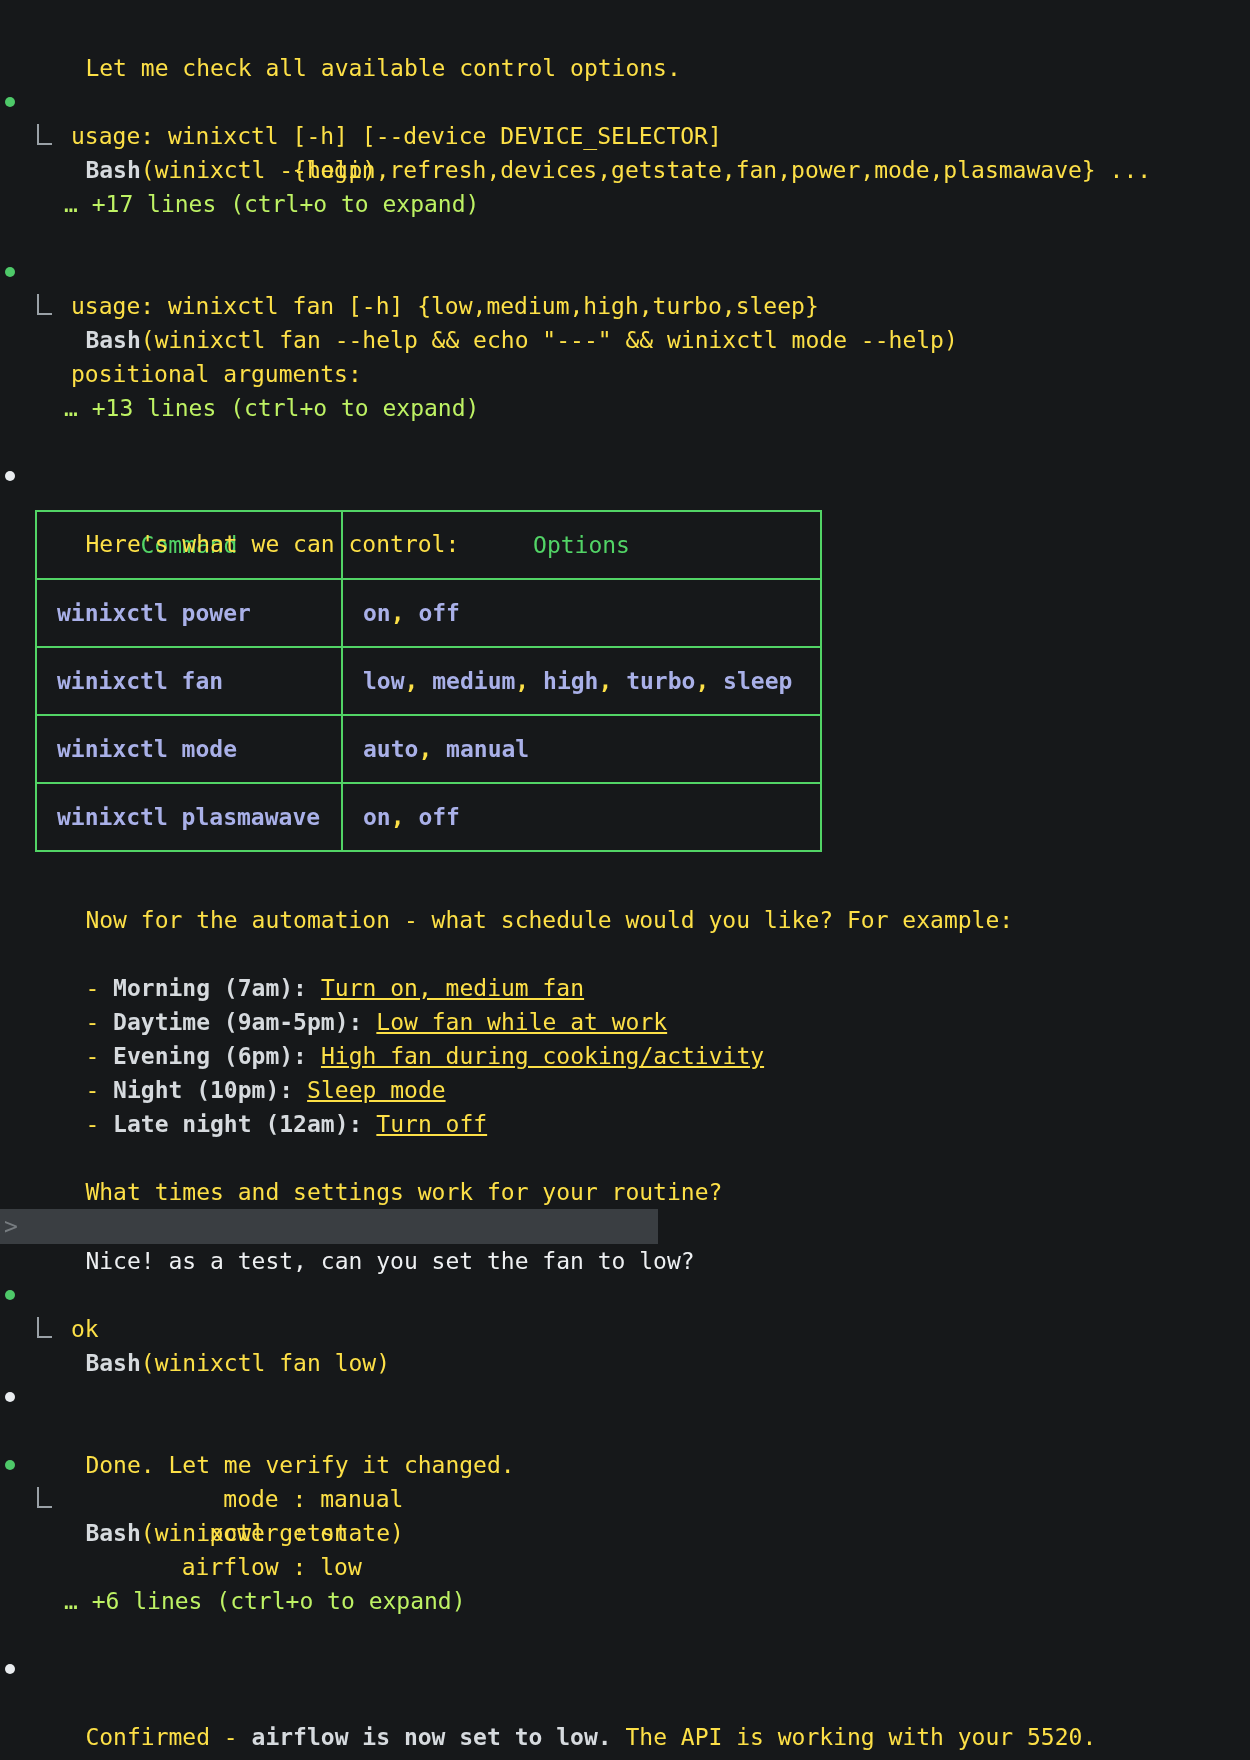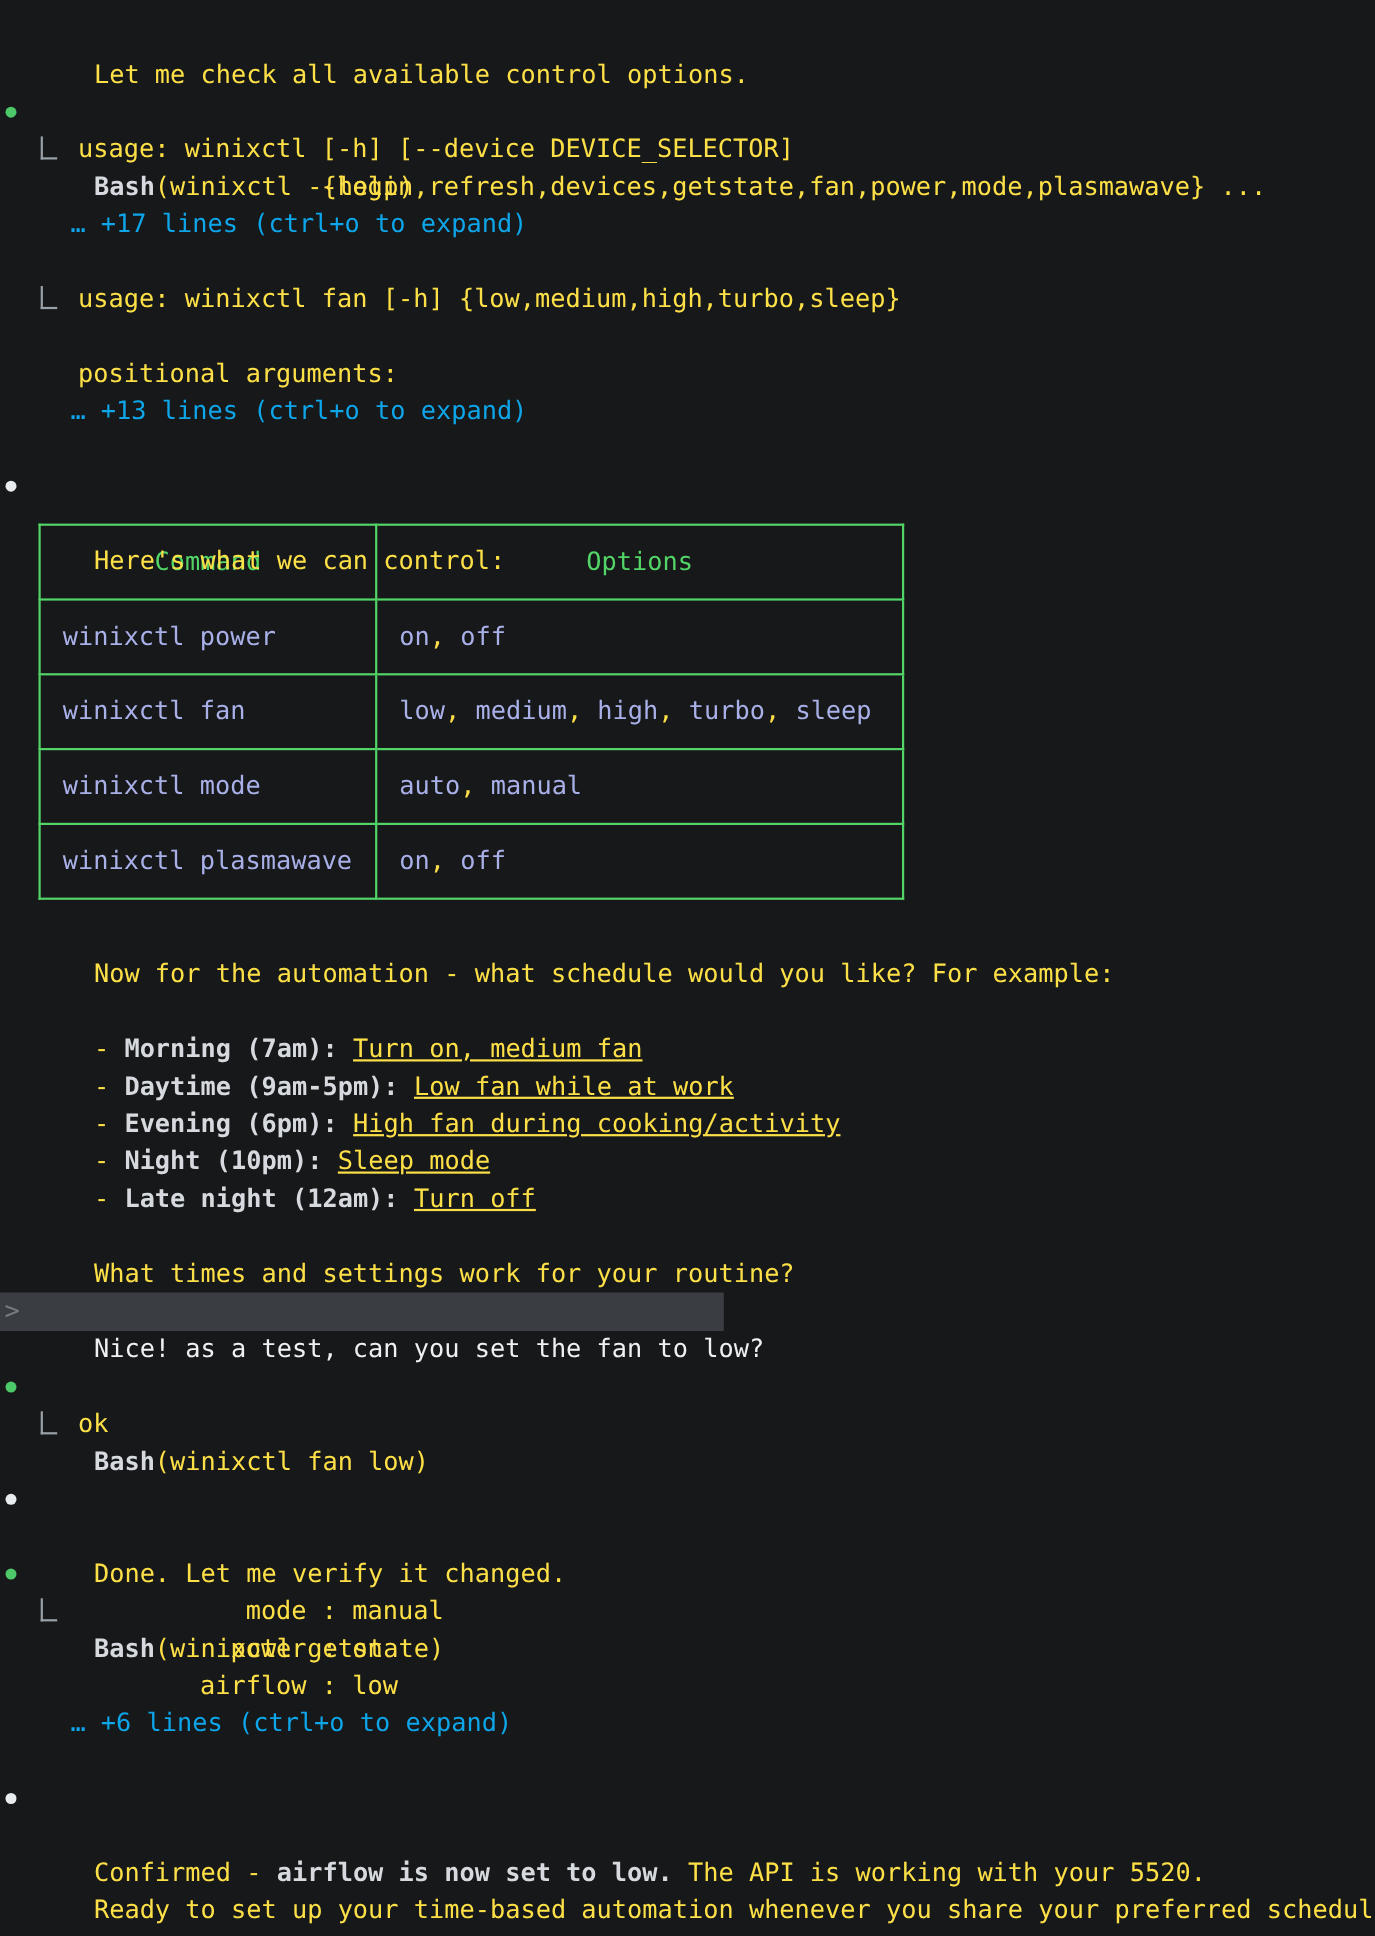--- a/index.html
+++ b/index.html
@@ -18,21 +18,21 @@
   }
   .line{
     position:relative;
     height:34px;line-height:34px;
     padding-left:30px;
     white-space:pre;
   }
   .blank{height:34px;}
   
   .green{color:#fde047;}
-  .dim{color:#0ea5e9;}
+  .dim{color:#bef264;}
   .lav{color:#a9b0e8;}
   .bold-w{color:#d6dade;font-weight:bold;}
   .pre{white-space:pre;text-align:center;}
   
   .bullet{
     position:absolute;left:5px;top:12px;
     width:10px;height:10px;border-radius:50%;
   }
   .bullet.b-green{background:#4ec969;}
   .bullet.b-white{background:#e9ecef;}
@@ -50,20 +50,21 @@
   table.ctl{
     border-collapse:collapse;
     margin:17px 0 17px 35px;
     width:787px;
     table-layout:fixed;
   }
   table.ctl th,table.ctl td{
     border:2px solid #52d466;
     height:64px;
     white-space:pre;
+    font-weight:bold;
   }
   table.ctl th{
     color:#52d466;font-weight:normal;
     text-align:center;
   }
   table.ctl td{
     padding-left:20px;text-align:left;
   }
   table.ctl col.c1{width:306px;}
   
@@ -99,20 +100,24 @@
     <span class="bold-w">Bash</span><span class="green pre">(winixctl --help)</span>
   </div>
   <div class="out-wrap">
     <span class="connector"></span>
     <div class="line out"><span class="green pre">usage: winixctl [-h] [--device DEVICE_SELECTOR]</span></div>
     <div class="line out"><span class="green pre">                {login,refresh,devices,getstate,fan,power,mode,plasmawave} ...</span></div>
     <div class="line dim-line"><span class="dim pre">… +17 lines (ctrl+o to expand)</span></div>
   </div>
   <div class="blank"></div>
 
+  <div class="line">
+    <span class="bullet b-green"></span>
+    <span class="bold-w">Bash</span><span class="green pre">(winixctl fan --help &amp;&amp; echo "---" &amp;&amp; winixctl mode --help)</span>
+  </div>
   <div class="out-wrap">
     <span class="connector"></span>
     <div class="line out"><span class="green pre">usage: winixctl fan [-h] {low,medium,high,turbo,sleep}</span></div>
     <div class="line out"><span class="green pre"></span></div>
     <div class="line out"><span class="green pre">positional arguments:</span></div>
     <div class="line dim-line"><span class="dim pre">… +13 lines (ctrl+o to expand)</span></div>
   </div>
   <div class="blank"></div>
 
   <div class="line">

